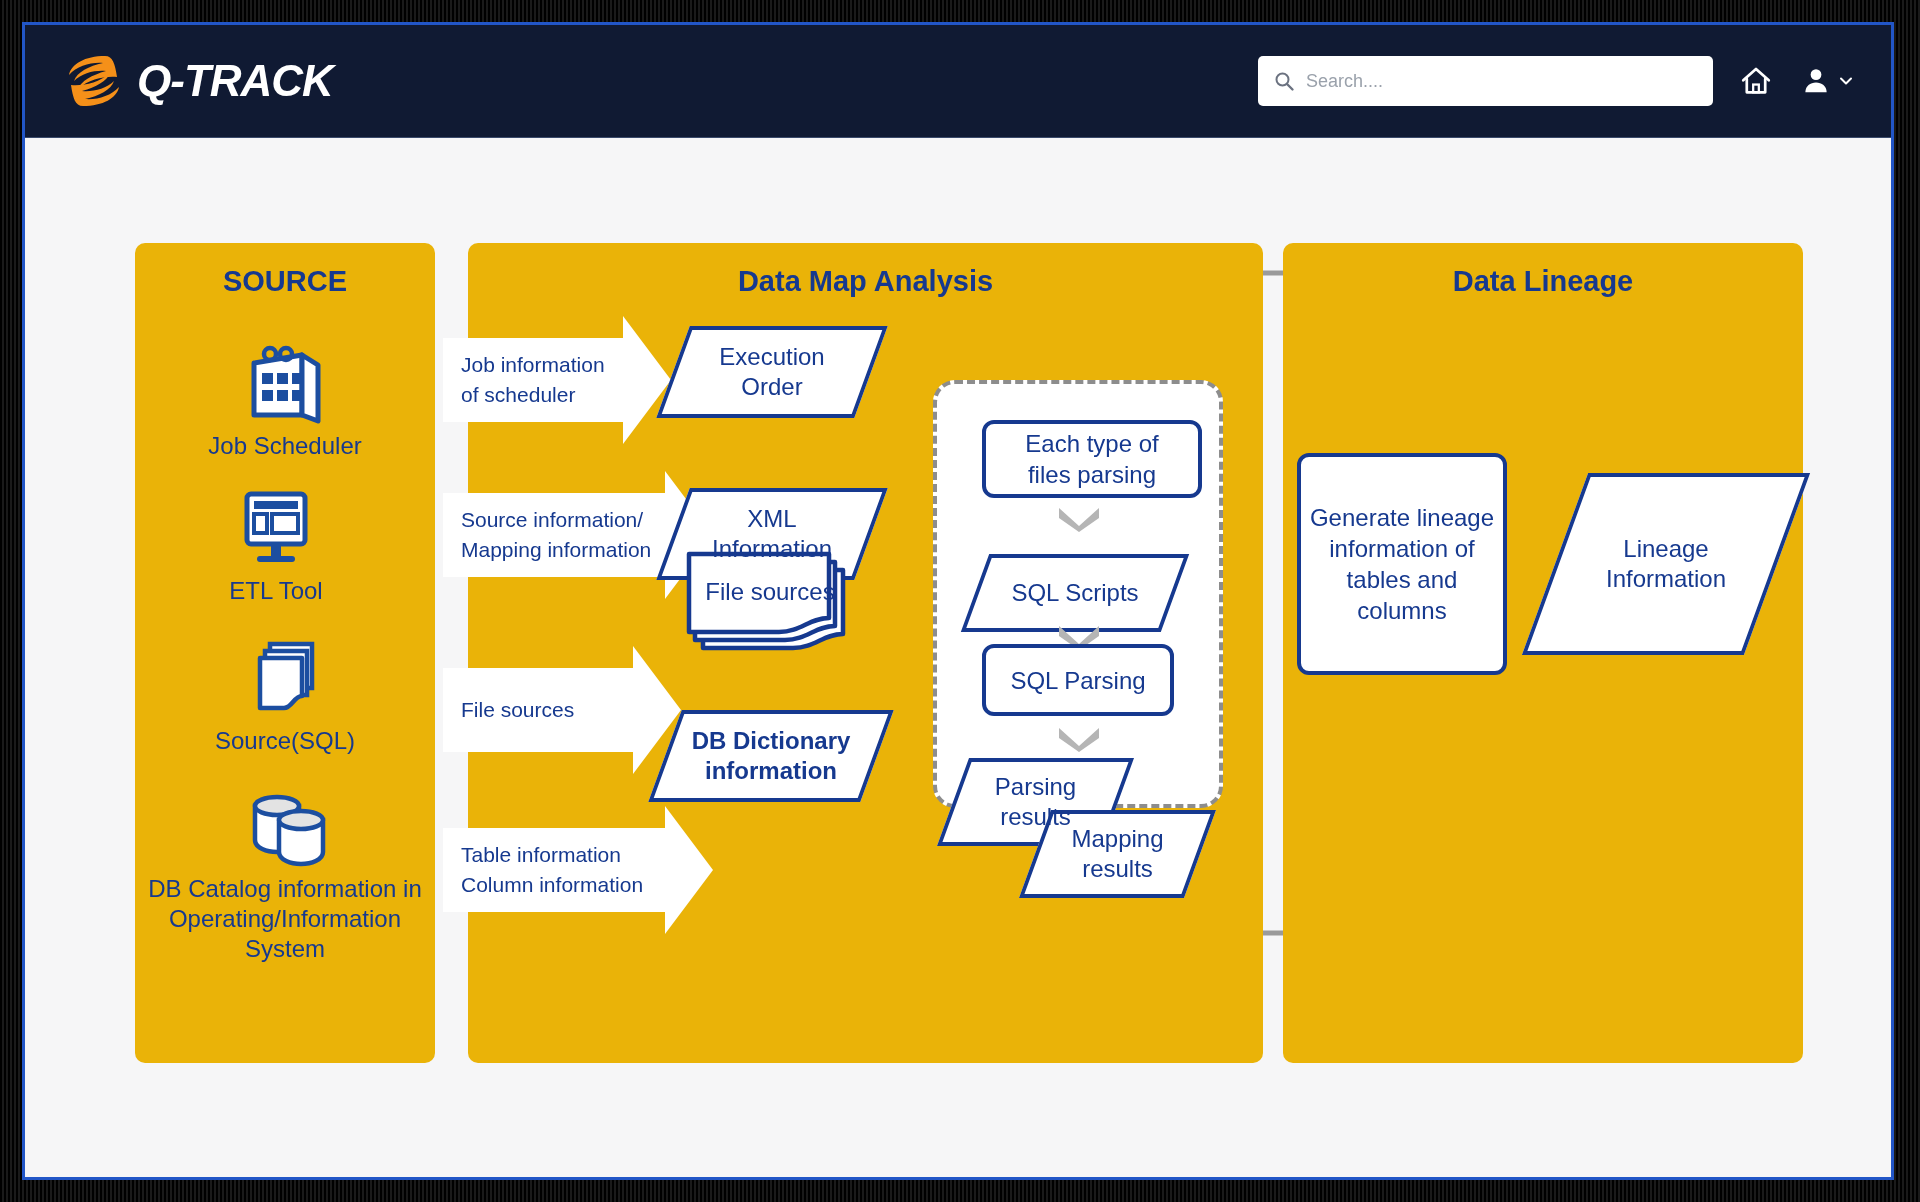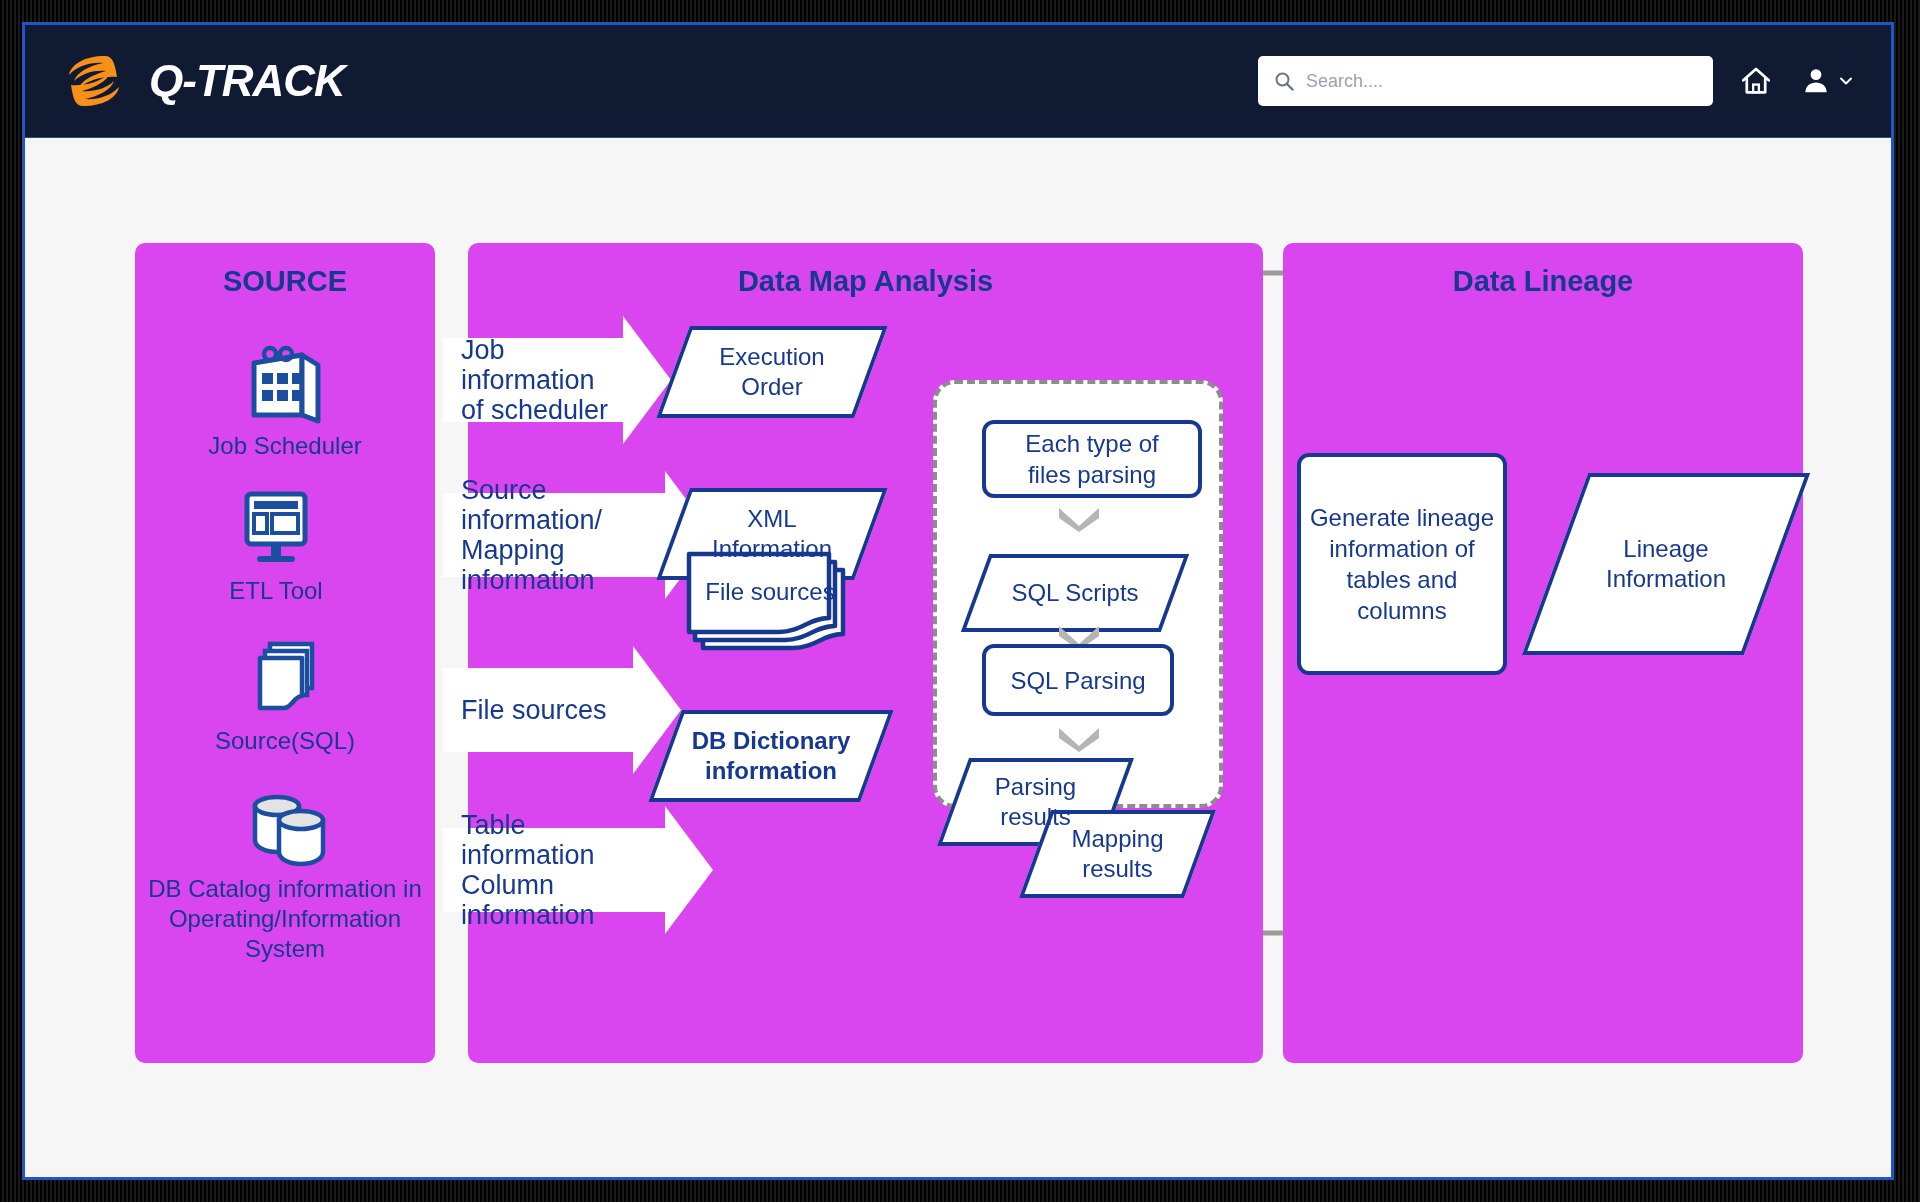--- a/index.html
+++ b/index.html
@@ -26,21 +26,21 @@
   }
   
   #header{
     position:absolute;left:0;top:0;width:100%;height:113px;
     background:#101a33;
     display:flex;align-items:center;
     box-sizing:border-box;
     padding:0 36px 0 40px;
     border-bottom:1px solid #3a4a6b;
   }
-  .brand{display:flex;align-items:center;gap:26px;}
+  .brand{display:flex;align-items:center;gap:14px;}
   .logo-mark{width:58px;height:62px;display:block;}
   .brand-name{
     color:#ffffff;font-size:44px;font-weight:bold;font-style:italic;
     letter-spacing:-1px;
   }
   .header-right{margin-left:auto;display:flex;align-items:center;gap:26px;}
   .search-box{
     width:455px;height:50px;background:#ffffff;border-radius:5px;
     display:flex;align-items:center;gap:10px;padding:0 16px;
     box-sizing:border-box;
@@ -52,41 +52,41 @@
   }
   .search-input::placeholder{color:#9aa1ab;}
   .hdr-icon{width:34px;height:34px;display:block;cursor:pointer;}
   .user-wrap{display:flex;align-items:center;gap:4px;cursor:pointer;}
   
   #canvas{
     position:absolute;left:0;top:113px;width:100%;height:1042px;
     background:#f6f6f7;
   }
   .panel{
-    position:absolute;background:#d946ef;border-radius:10px;
+    position:absolute;background:#eab308;border-radius:10px;
   }
   .panel-title{
     position:absolute;top:22px;left:0;width:100%;text-align:center;
     color:#16398f;font-size:29px;font-weight:bold;
   }
   #panel-source{left:110px;top:105px;width:300px;height:820px;}
   #panel-dma{left:443px;top:105px;width:795px;height:820px;}
   #panel-lineage{left:1258px;top:105px;width:520px;height:820px;}
 
   
   .src-item{position:absolute;width:300px;text-align:center;}
   .src-label{color:#16398f;font-size:24px;line-height:30px;margin-top:6px;}
   .src-icon{display:block;margin:0 auto;}
 
   
   .callout{
     position:absolute;height:74px;background:#ffffff;
     display:flex;align-items:center;
     padding-left:18px;box-sizing:border-box;
-    color:#16398f;font-size:27px;line-height:30px;
+    color:#16398f;font-size:21px;line-height:30px;
   }
   .callout .ctext{position:relative;z-index:2;}
   .callout .ctip{
     position:absolute;left:100%;top:-17px;width:0;height:0;
     border-top:54px solid transparent;
     border-bottom:54px solid transparent;
     border-left:48px solid #ffffff;
   }
   .callout.tall{height:84px;}
   .callout.tall .ctip{

